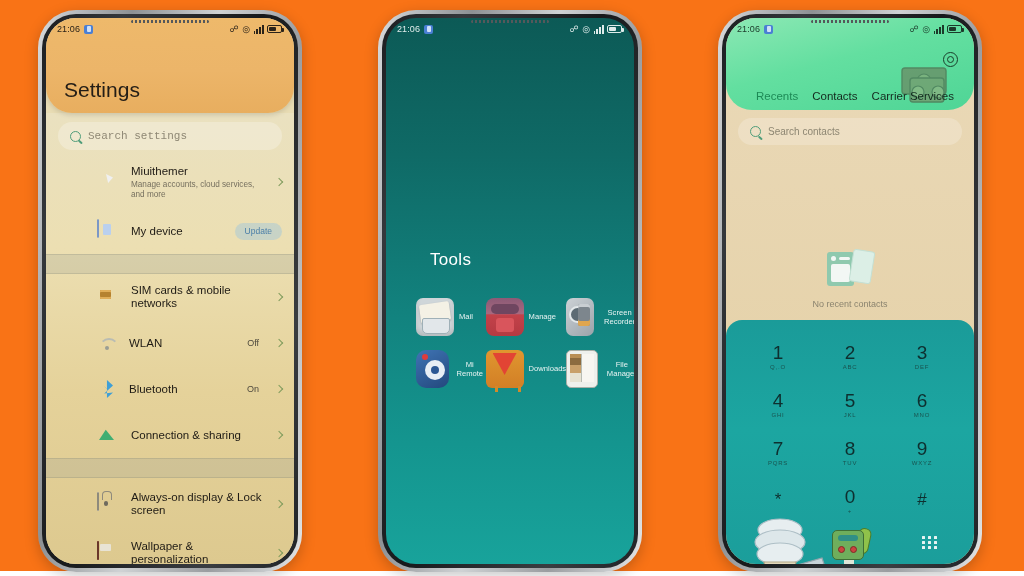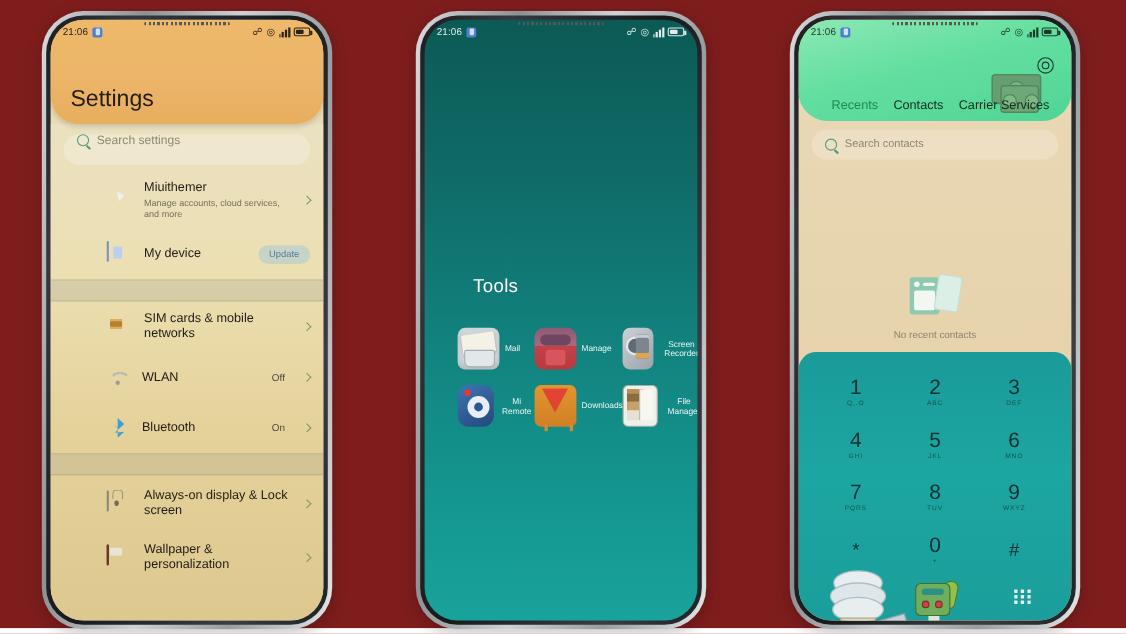--- a/index.html
+++ b/index.html
@@ -6,21 +6,21 @@
   * { box-sizing: border-box; margin: 0; padding: 0; }
   html, body {
     width: 1024px; height: 576px;
     background: #ffffff;
     font-family: "Liberation Sans", sans-serif;
     overflow: hidden;
   }
   #stage {
     position: relative;
     width: 1024px; height: 571px;
-    background: #7f1d1d;
+    background: #f97316;
     padding-left: 16px;
   }
 
   
   .phone {
     position: absolute;
     width: 264px;
     height: 562px;
     border-radius: 38px;
     background: linear-gradient(100deg,#d9dbdc 0%,#b4b7ba 12%,#8d9194 26%,#cfd2d4 50%,#9a9da0 74%,#c6c9cb 90%,#e3e5e6 100%);
@@ -106,22 +106,23 @@
   }
   .s1-body {
     position: absolute; top: 95px; left: 0; right: 0; bottom: 0;
     background: linear-gradient(180deg,#eae1c0 0%,#ecdfb2 30%,#e5d29a 62%,#ddc98f 100%);
     overflow: hidden;
   }
   .s1-search {
     margin: 9px 12px 6px;
     height: 28px; border-radius: 14px;
     background: rgba(255,255,255,.26);
-    display: flex; align-items: flex-start; gap: 7px;
+    display: flex; align-items: center; gap: 7px;
     padding: 0 12px;
+    font-family: Liberation Mono, monospace;
   }
   .s1-search span.ph { font-size: 11px; color: #8f8875; }
   .mag {
     width: 11px; height: 11px; border-radius: 50%;
     border: 1.6px solid #4f9d7a; position: relative; flex: none;
   }
   .mag::after{content:"";position:absolute;right:-3px;bottom:-2.5px;width:5px;height:1.6px;background:#4f9d7a;transform:rotate(42deg);border-radius:1px;}
   .grp { background: transparent; }
   .gap {
     height: 20px;
@@ -370,20 +371,27 @@
               <span class="chev"></span>
             </div>
             <div class="row">
               <span class="row-ic ic-bt"></span>
               <span class="row-txt">
                 <span class="row-title" style="display:block">Bluetooth</span>
               </span>
               <span class="row-val">On</span>
               <span class="chev"></span>
             </div>
+            <div class="row">
+              <span class="row-ic"><span class="ic-share"></span></span>
+              <span class="row-txt">
+                <span class="row-title" style="display:block">Connection &amp; sharing</span>
+              </span>
+              <span class="chev"></span>
+            </div>
           </div>
 
           <div class="gap"></div>
 
           <div class="grp">
             <div class="row tall">
               <span class="row-ic"><span class="ic-lock"></span></span>
               <span class="row-txt">
                 <span class="row-title" style="display:block">Always-on display &amp; Lock screen</span>
               </span>

